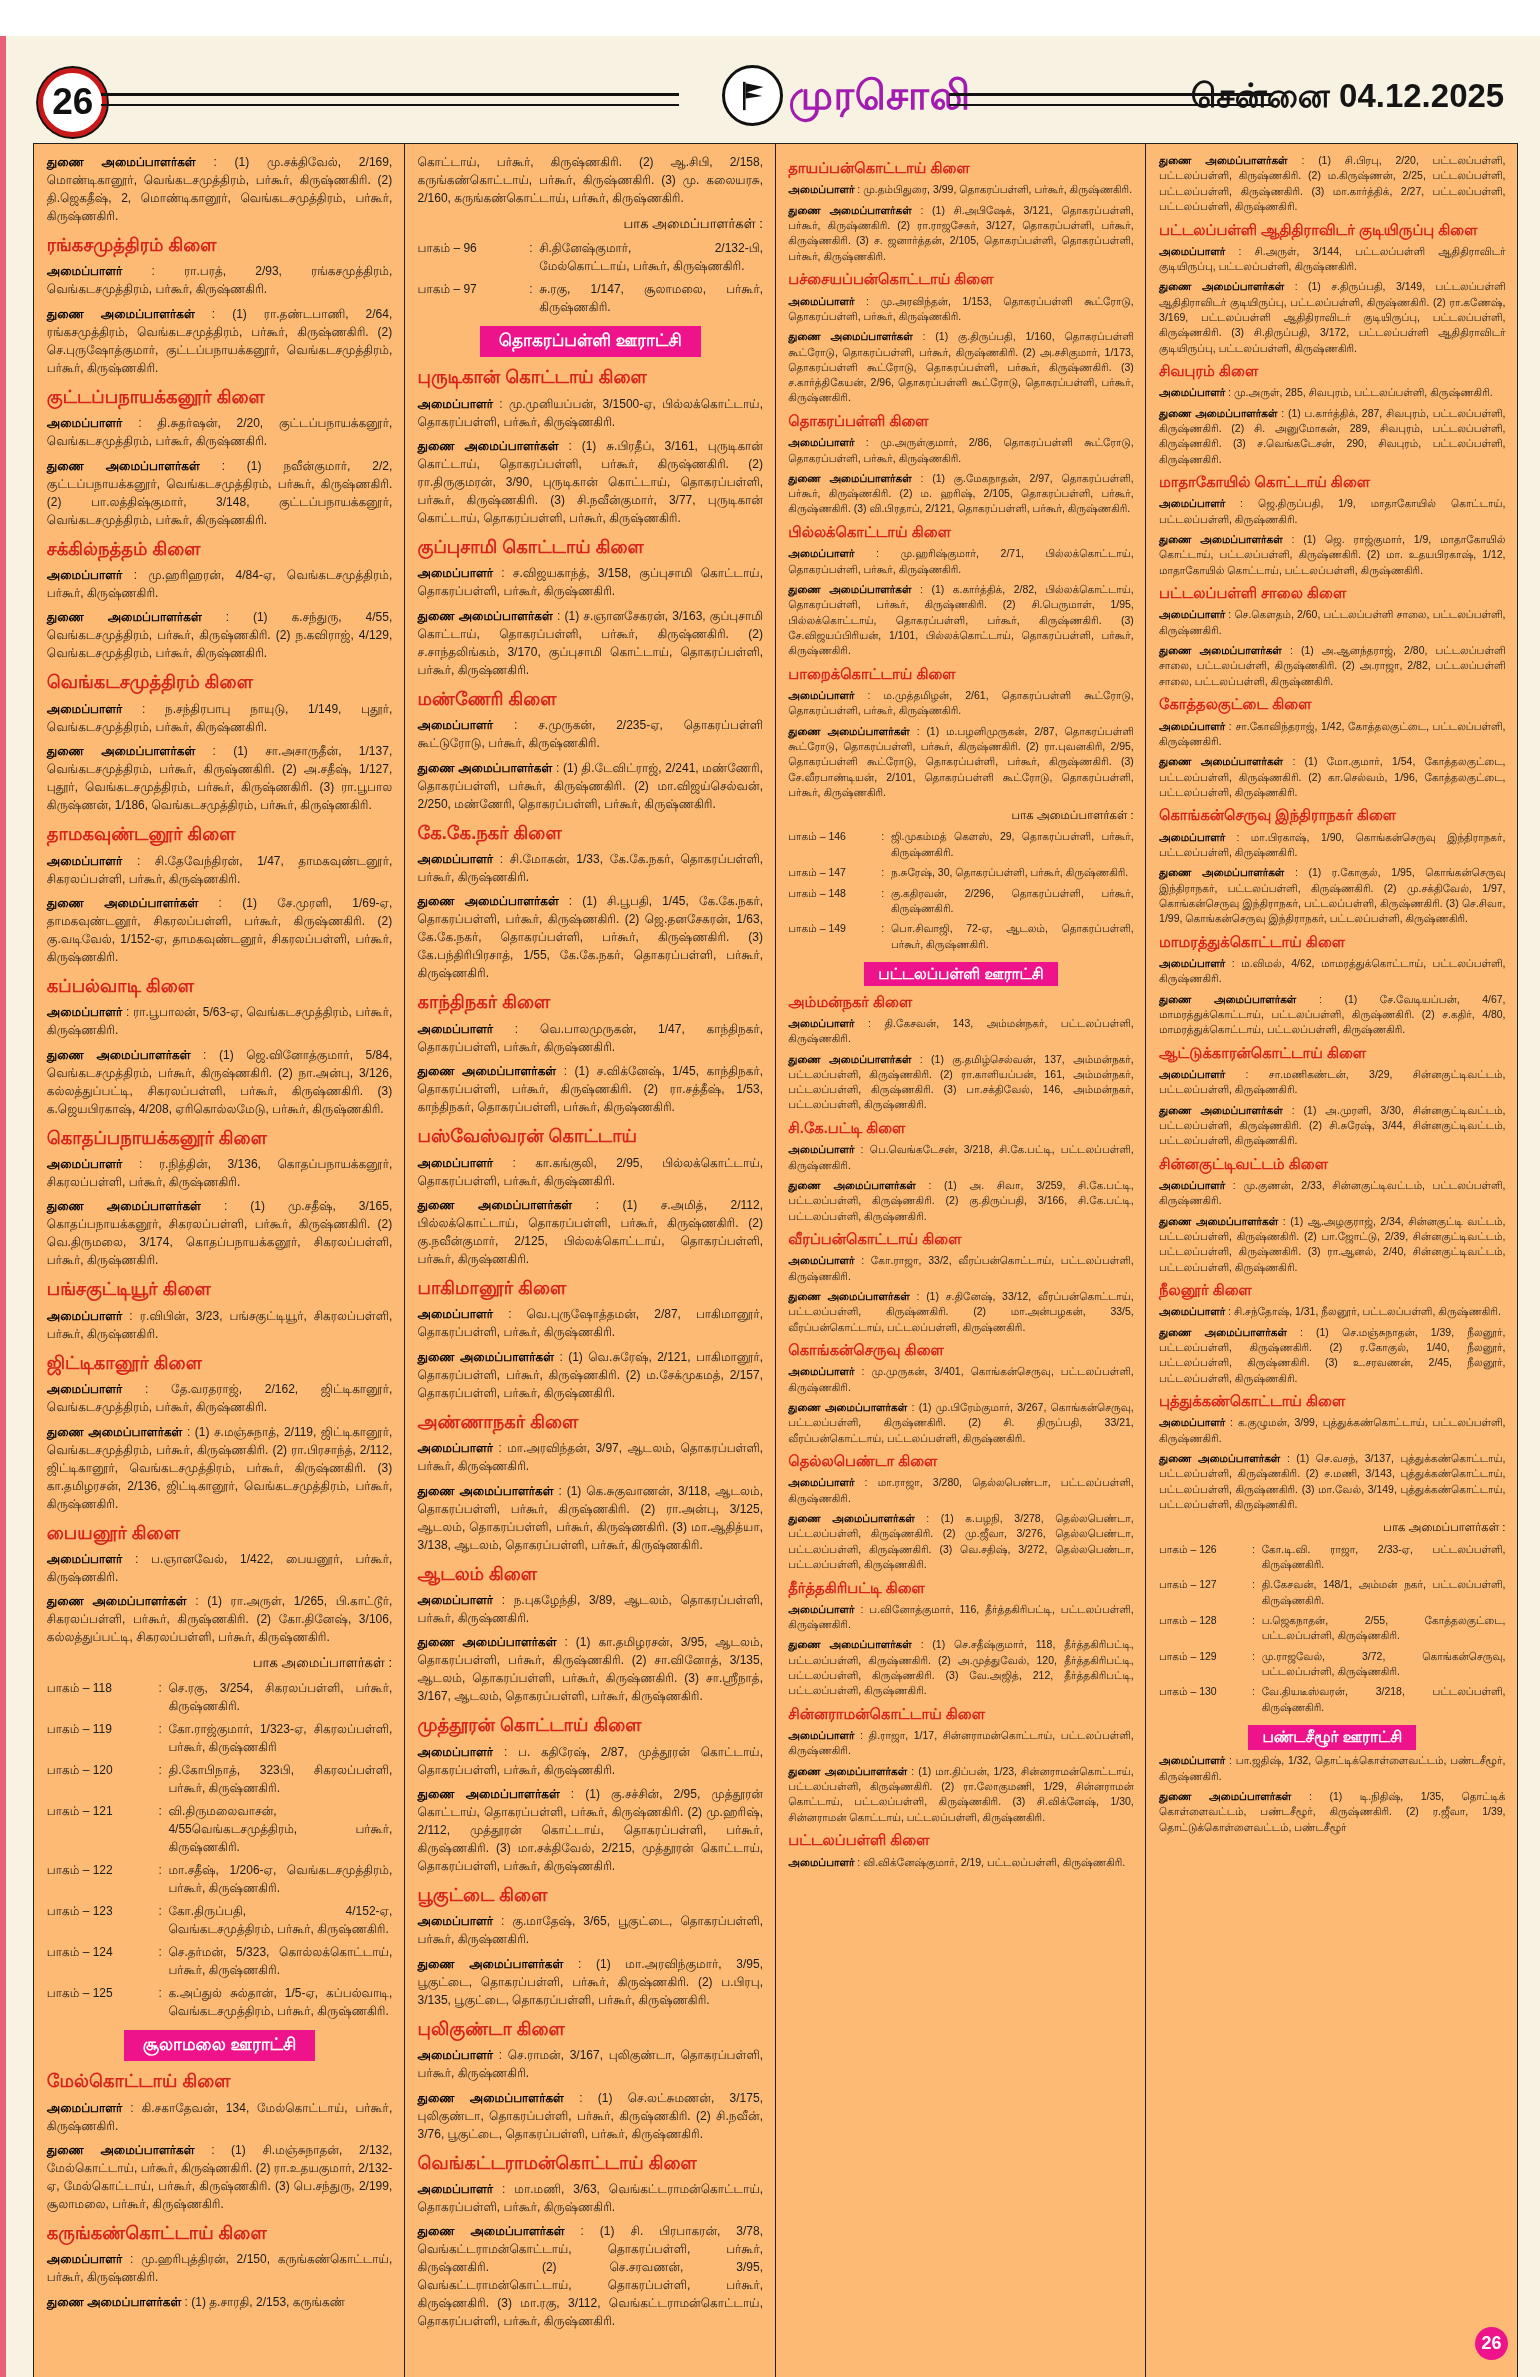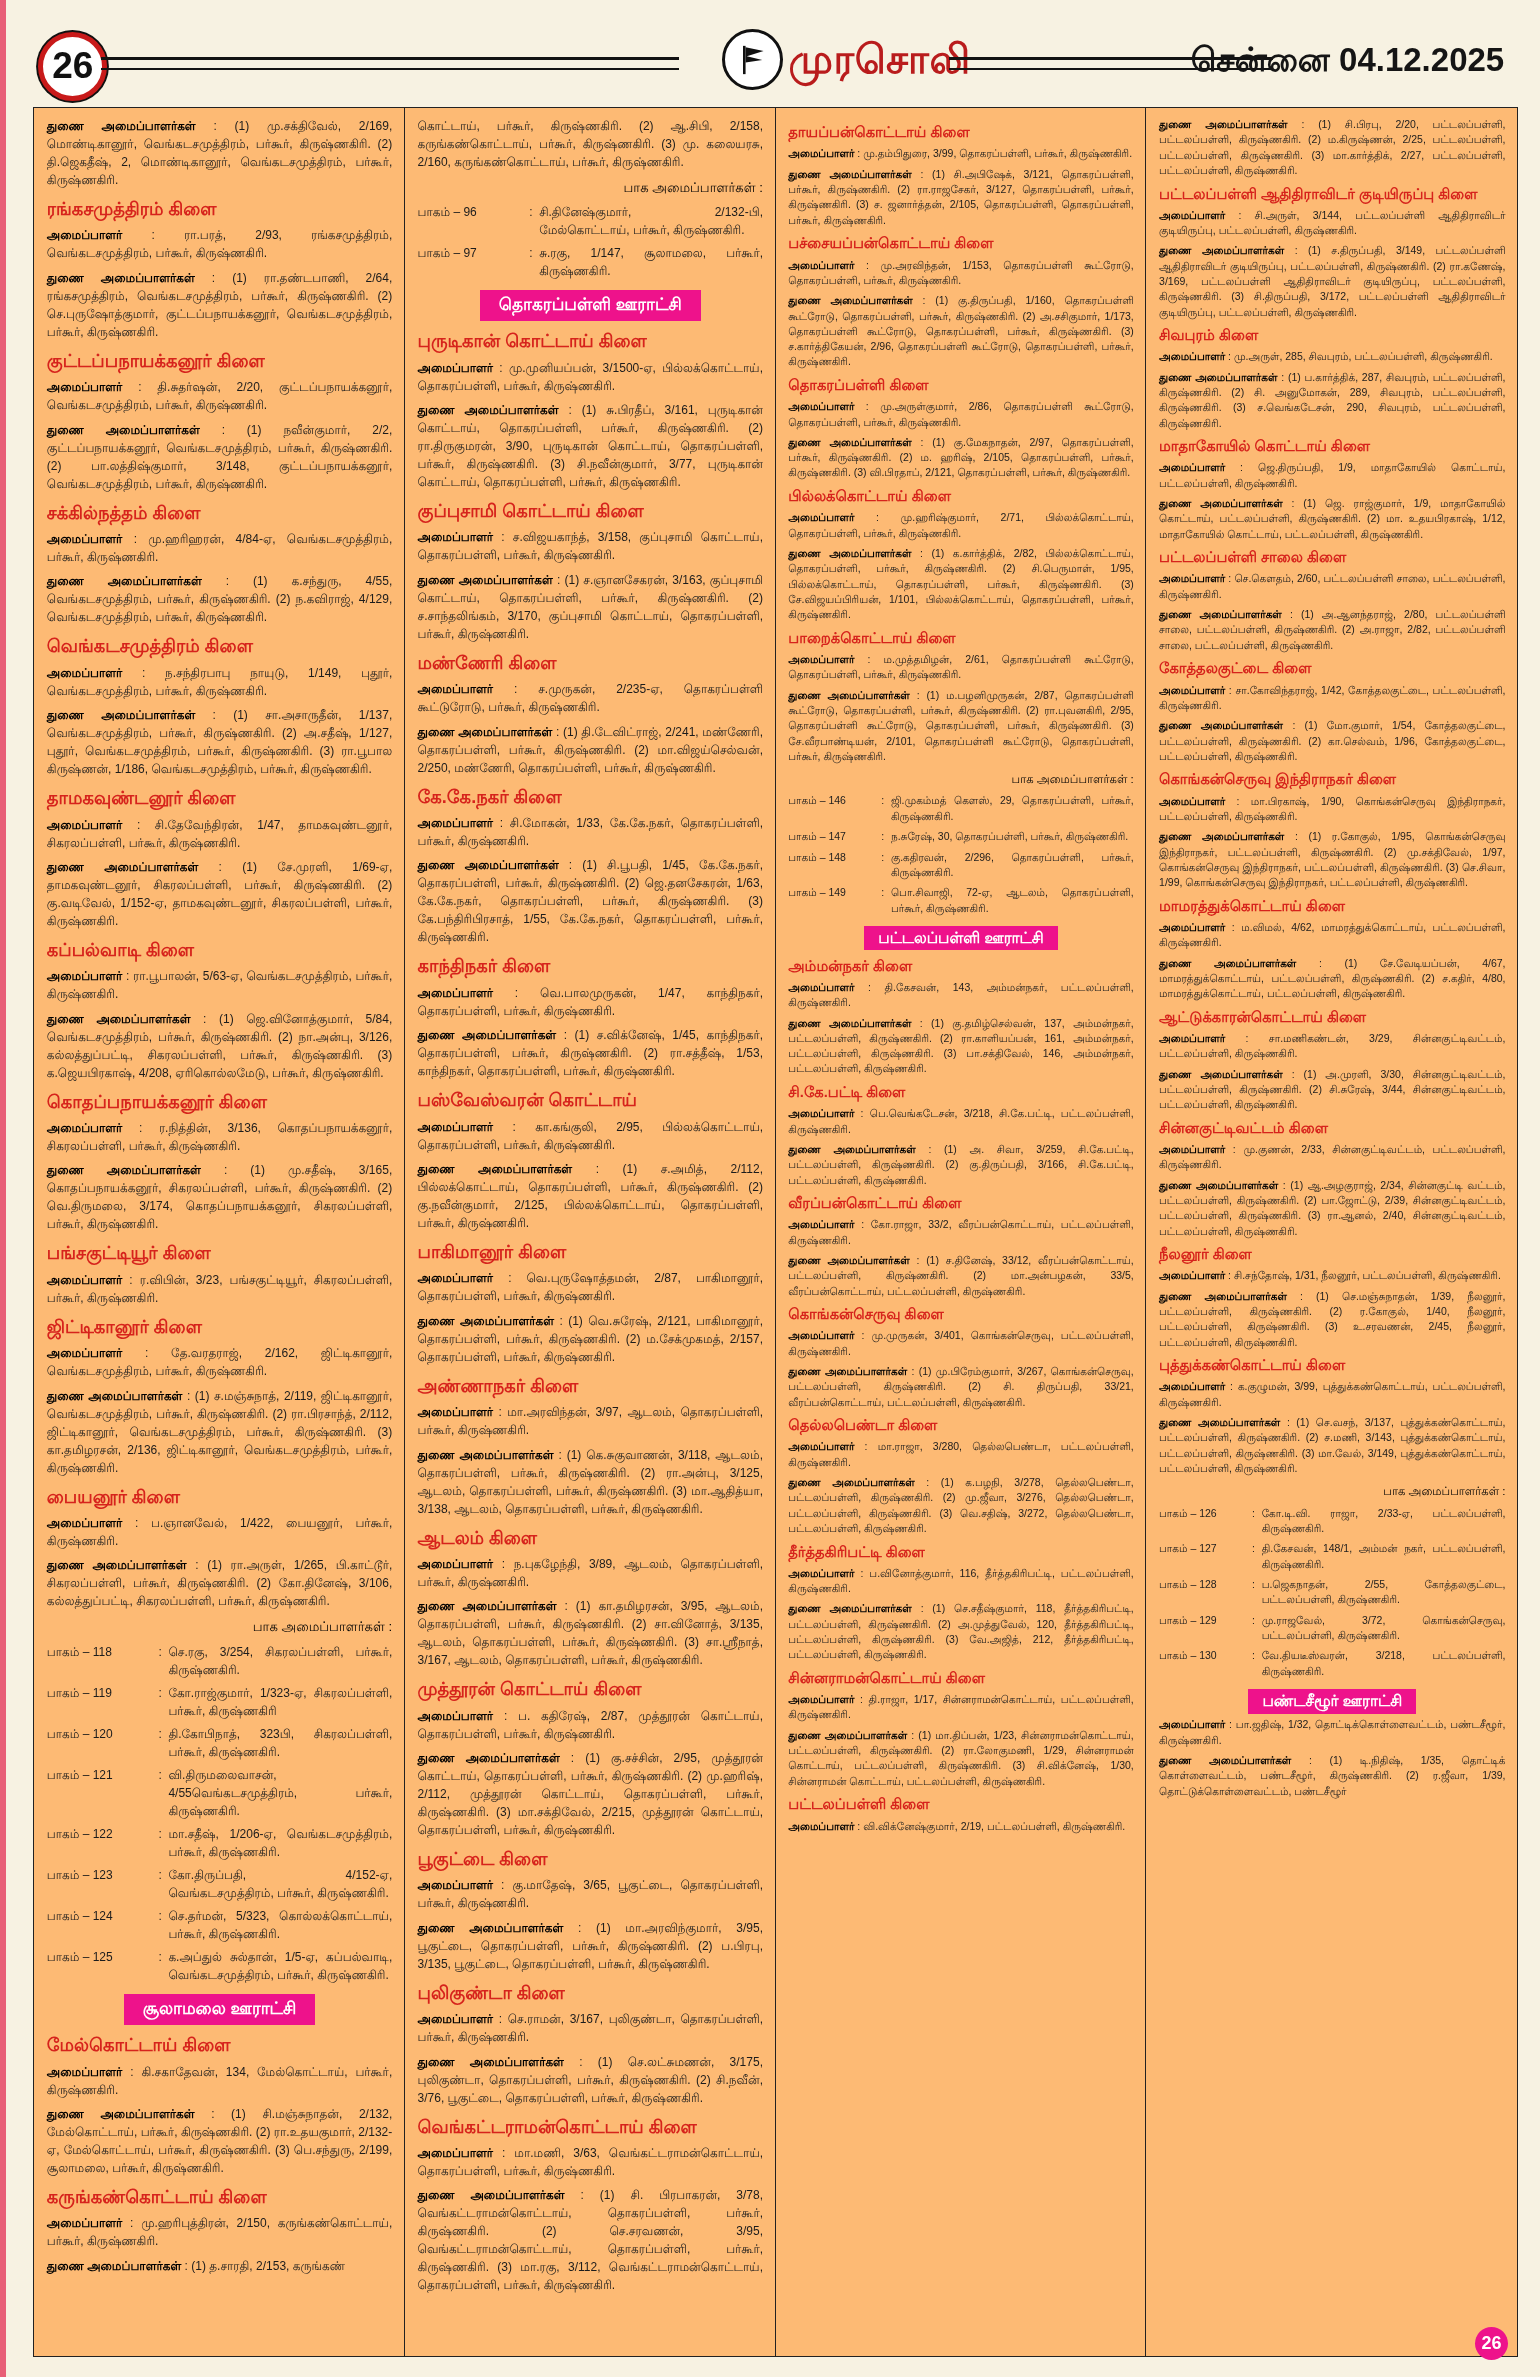--- a/index.html
+++ b/index.html
@@ -2,21 +2,21 @@
 <html style="font-size:10.2px"><head>
 <meta charset="utf-8">
 <style>
   html,body{margin:0;padding:0;}
   body{
     width:1541px;height:2377px;position:relative;
     background:#ffffff;
     font-family:"Liberation Sans", sans-serif;
   }
   .page{
-    position:absolute;inset:0;background:#f7f2e2;overflow:hidden;
+    position:absolute;inset:0;background:#f7f2e2;overflow:hidden;margin-top:36px;
   }
   .scan-strip{
     position:absolute;left:0;top:0;width:5.7px;height:100%;
     background:#e85f77;
   }
   
   .header{
     position:absolute;left:25.5px;top:25.5px;right:12.8px;height:70px;
   }
   .pageno-circle{
@@ -28,21 +28,21 @@
   .rule{
     position:absolute;height:8.3px;border-top:3.2px solid #131313;border-bottom:2.6px solid #131313;
   }
   .rule.left{left:75px;right:849px;top:31px;}
   .rule.mid{left:923px;right:255px;top:31px;}
   .logo-circle{
     position:absolute;left:696px;top:3.8px;width:55px;height:55px;border-radius:50%;
     background:#fff;border:3.2px solid #111;display:flex;align-items:center;justify-content:center;
   }
   .masthead{
-    position:absolute;left:763px;top:11.5px;font-size:40px;font-weight:bold;color:#b91c1c;letter-spacing:0.6px;
+    position:absolute;left:763px;top:11.5px;font-size:40px;font-weight:bold;color:#a21caf;letter-spacing:0.6px;
   }
   .citydate{
     position:absolute;right:24px;top:15.3px;font-size:33px;font-weight:bold;color:#151515;
   }
   
   .content{
     position:absolute;left:33px;top:107px;width:1483px;height:2248px;
     border:1.9px solid #222;background:#fdba74;
     display:grid;grid-template-columns:1fr 1fr 1fr 1fr;
   }

